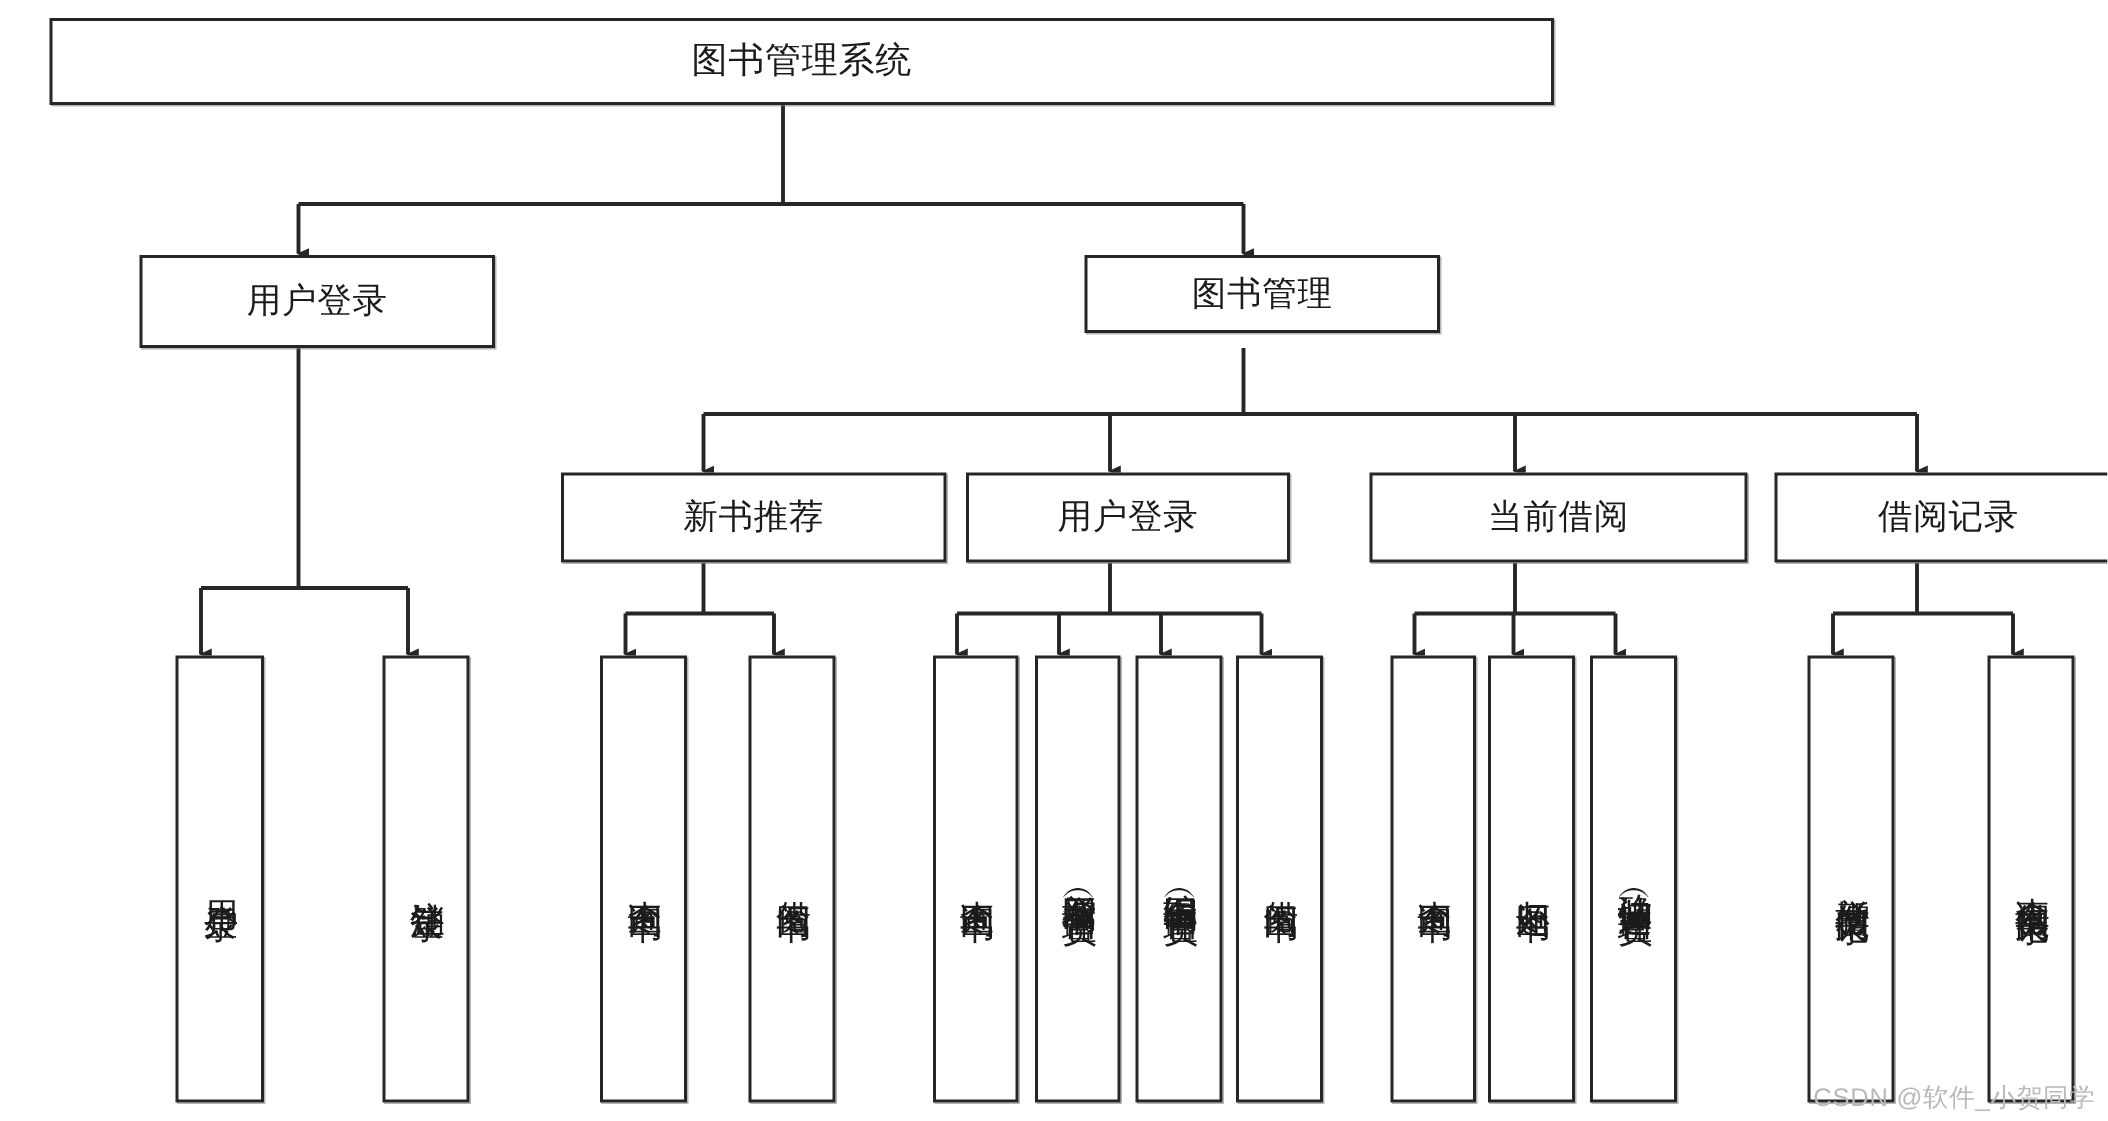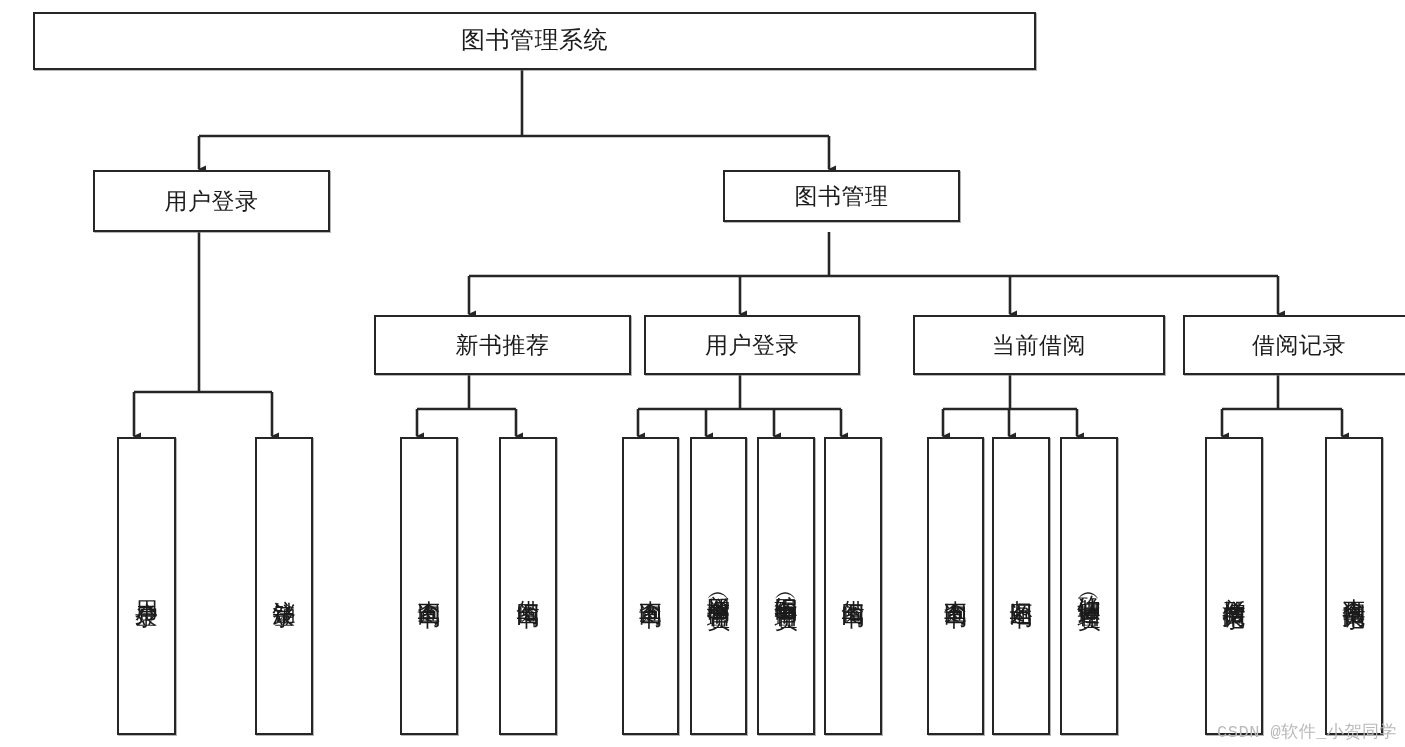--- a/index.html
+++ b/index.html
@@ -69,21 +69,21 @@
   }
   #watermark {
     position: absolute;
     right: 8px;
     bottom: 4px;
     font-size: 17px;
     color: #b9b9b9;
     letter-spacing: 0.5px;
     z-index: 5;
     white-space: nowrap;
-    font-family: Liberation Mono, monospace;
+    font-family: Liberation Sans, sans-serif;
     margin-left: 11px;
   }
 </style>
 </head>
 <body>
 
 <div id="diagram-root">
 
   <svg id="edge-layer" viewBox="0 0 1405 747" width="1405" height="747" xmlns="http://www.w3.org/2000/svg">
     <defs>

